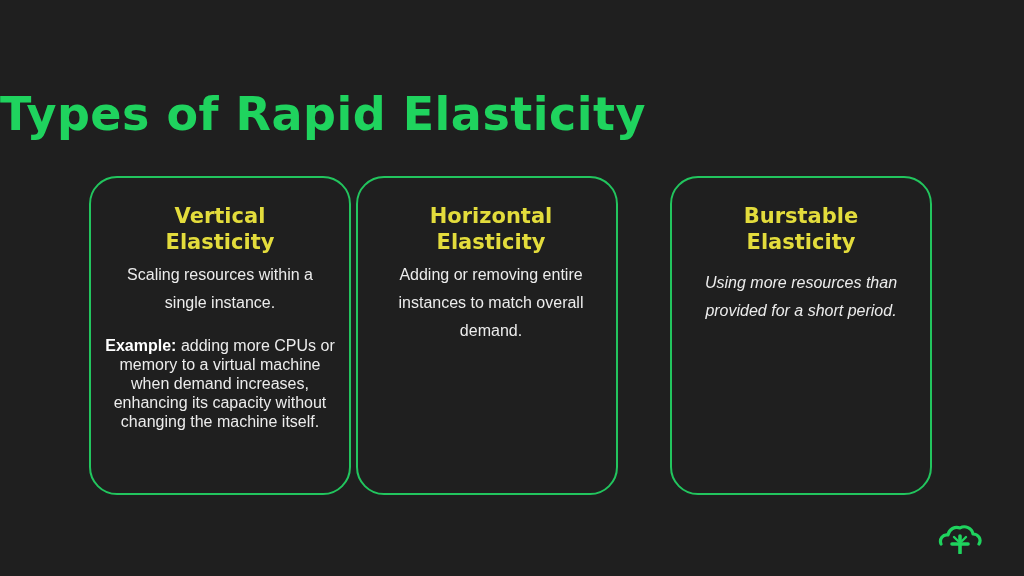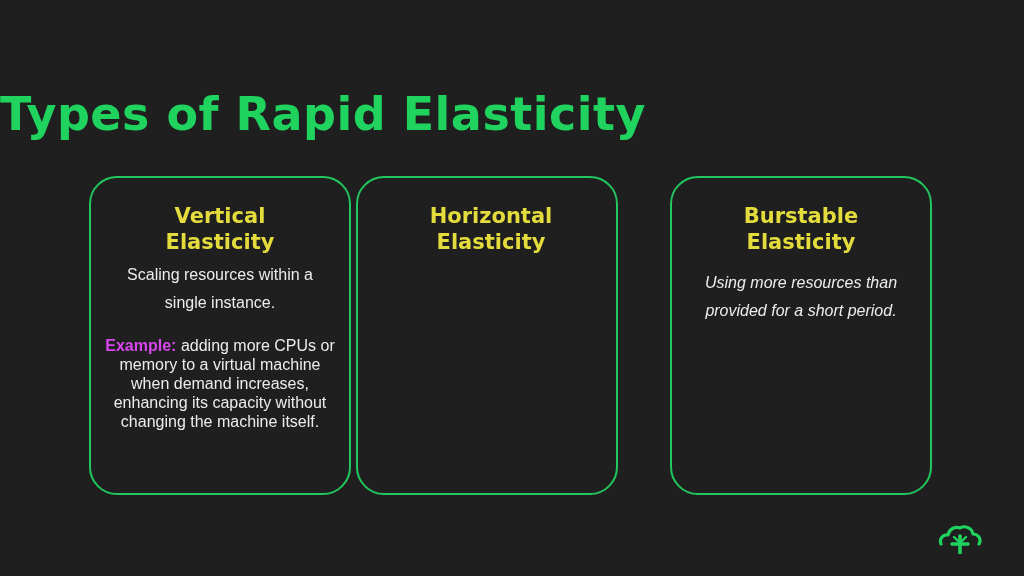--- a/index.html
+++ b/index.html
@@ -58,21 +58,21 @@
     .card.c3 .card-desc {
       margin-top: 14px;
       font-style: italic;
     }
     .card-example {
       font-size: 16px;
       line-height: 19px;
       margin-top: 19px;
     }
     .example-label {
-      color: #d946ef;
+      color: #ffffff;
       font-weight: bold;
     }
     .logo {
       position: absolute;
       left: 937px;
       top: 522px;
       width: 46px;
       height: 32px;
     }
   </style>
@@ -91,20 +91,21 @@
     <span class="example-label">Example:</span>
     <span>adding more CPUs or memory to a virtual machine when demand increases, enhancing its capacity without changing the machine itself.</span>
   </div>
 </div>
 
 <div class="card c2">
   <div class="card-heading">
     <span>Horizontal</span><br>
     <span>Elasticity</span>
   </div>
+  <div class="card-desc">Adding or removing entire instances to match overall demand.</div>
 </div>
 
 <div class="card c3">
   <div class="card-heading">
     <span>Burstable</span><br>
     <span>Elasticity</span>
   </div>
   <div class="card-desc">Using more resources than provided for a short period.</div>
 </div>
 

